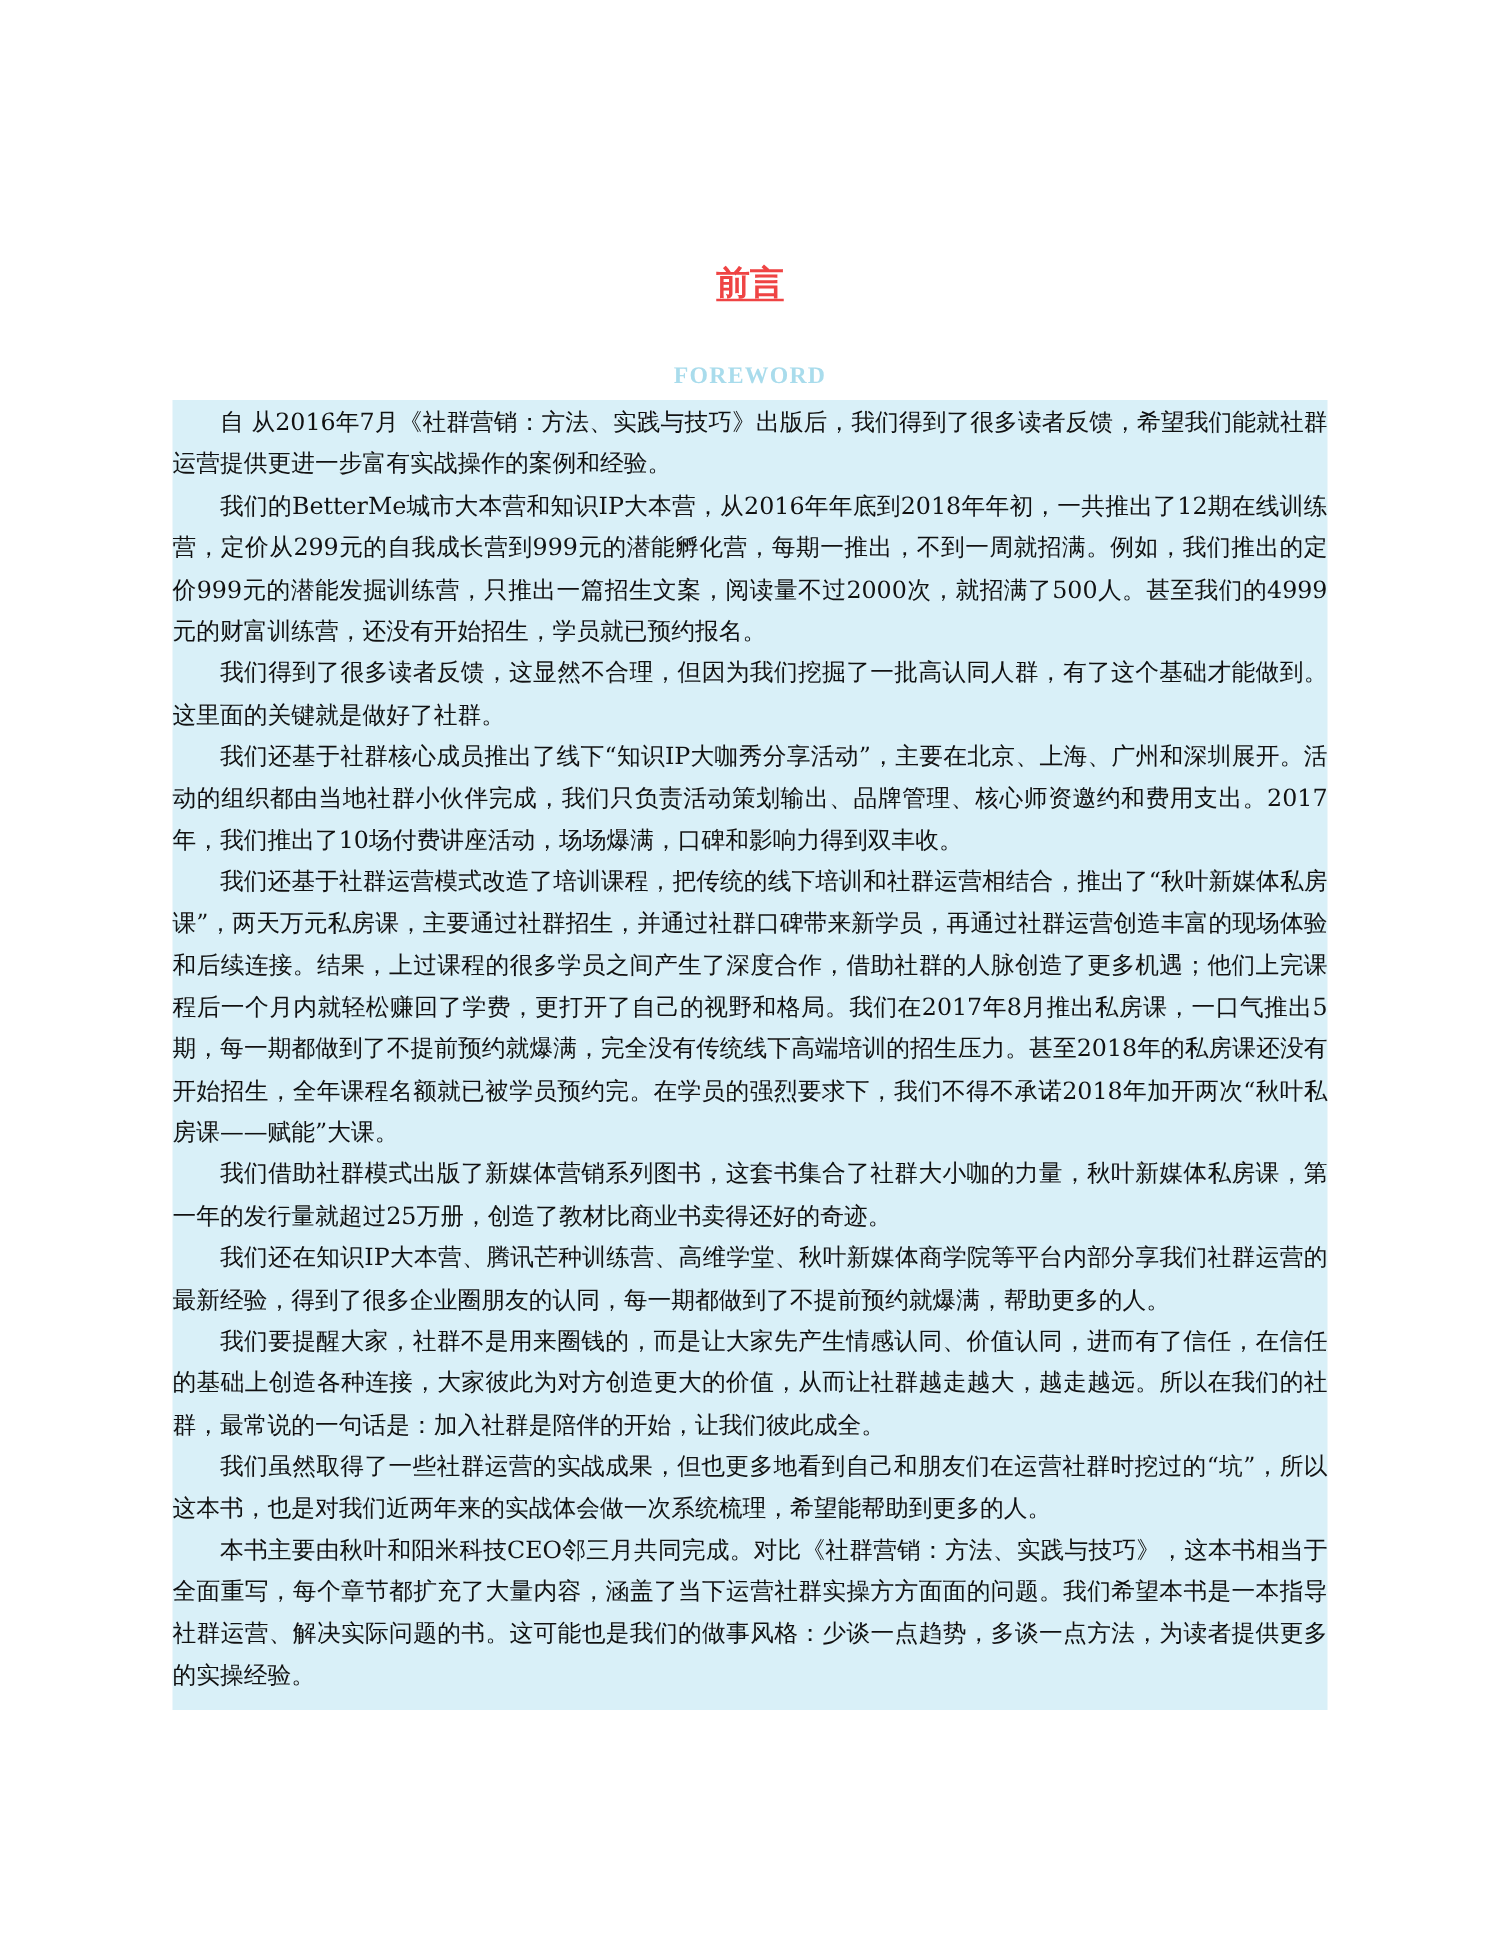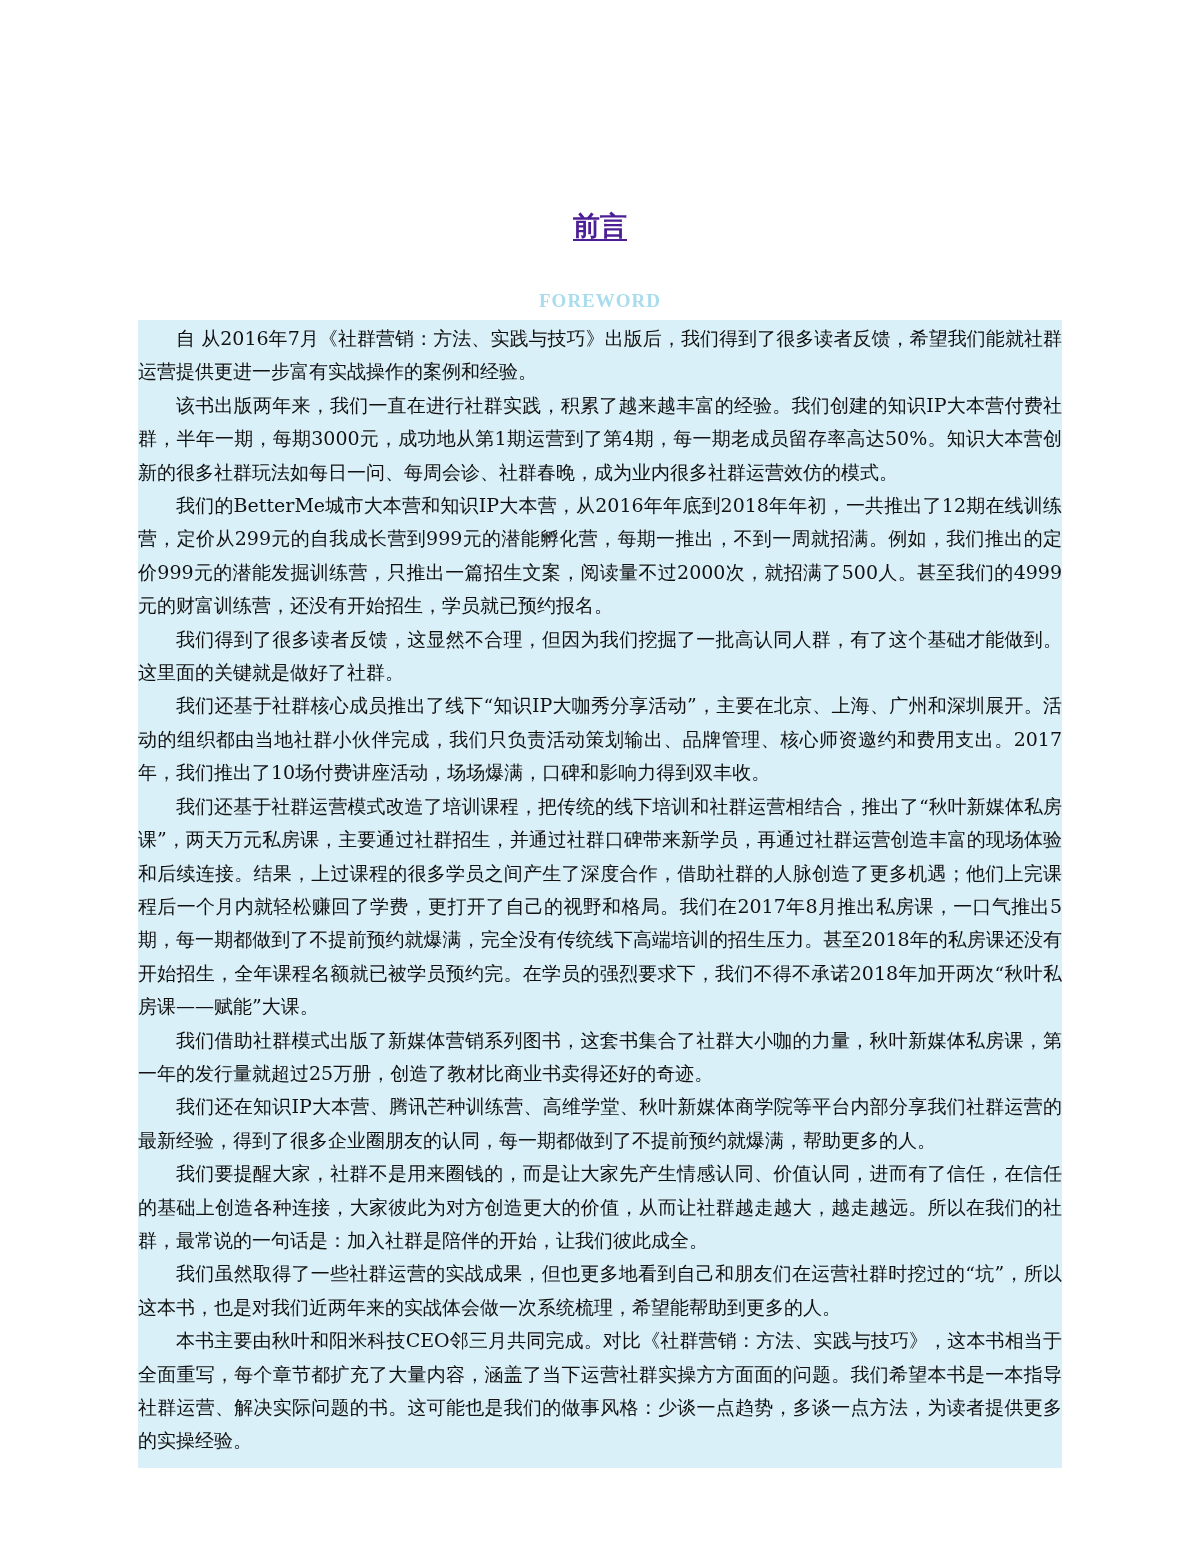--- a/index.html
+++ b/index.html
@@ -17,21 +17,21 @@
     font-family: "DejaVu Serif", "Liberation Serif", serif;
   }
   .chapter-title {
     margin: 0;
     padding-top: 208px;
     text-align: center;
     font-size: 27px;
     font-weight: bold;
   }
   .chapter-title a {
-    color: #4c1d95;
+    color: #ef4444;
     text-decoration: underline;
     text-underline-offset: 4px;
     cursor: pointer;
   }
   .foreword-label {
     margin-top: 46px;
     text-align: center;
     font-size: 19px;
     font-weight: bold;
     letter-spacing: 1px;
@@ -62,21 +62,20 @@
 <body>
 
 <div class="page">
 
   <h1 class="chapter-title"><a>前言</a></h1>
 
   <div class="foreword-label">FOREWORD</div>
 
   <div class="content">
     <p>自 从2016年7月《社群营销：方法、实践与技巧》出版后，我们得到了很多读者反馈，希望我们能就社群运营提供更进一步富有实战操作的案例和经验。</p>
-    <p>该书出版两年来，我们一直在进行社群实践，积累了越来越丰富的经验。我们创建的知识IP大本营付费社群，半年一期，每期3000元，成功地从第1期运营到了第4期，每一期老成员留存率高达50%。知识大本营创新的很多社群玩法如每日一问、每周会诊、社群春晚，成为业内很多社群运营效仿的模式。</p>
     <p>我们的BetterMe城市大本营和知识IP大本营，从2016年年底到2018年年初，一共推出了12期在线训练营，定价从299元的自我成长营到999元的潜能孵化营，每期一推出，不到一周就招满。例如，我们推出的定价999元的潜能发掘训练营，只推出一篇招生文案，阅读量不过2000次，就招满了500人。甚至我们的4999元的财富训练营，还没有开始招生，学员就已预约报名。</p>
     <p>我们得到了很多读者反馈，这显然不合理，但因为我们挖掘了一批高认同人群，有了这个基础才能做到。这里面的关键就是做好了社群。</p>
     <p>我们还基于社群核心成员推出了线下“知识IP大咖秀分享活动”，主要在北京、上海、广州和深圳展开。活动的组织都由当地社群小伙伴完成，我们只负责活动策划输出、品牌管理、核心师资邀约和费用支出。2017年，我们推出了10场付费讲座活动，场场爆满，口碑和影响力得到双丰收。</p>
     <p>我们还基于社群运营模式改造了培训课程，把传统的线下培训和社群运营相结合，推出了“秋叶新媒体私房课”，两天万元私房课，主要通过社群招生，并通过社群口碑带来新学员，再通过社群运营创造丰富的现场体验和后续连接。结果，上过课程的很多学员之间产生了深度合作，借助社群的人脉创造了更多机遇；他们上完课程后一个月内就轻松赚回了学费，更打开了自己的视野和格局。我们在2017年8月推出私房课，一口气推出5期，每一期都做到了不提前预约就爆满，完全没有传统线下高端培训的招生压力。甚至2018年的私房课还没有开始招生，全年课程名额就已被学员预约完。在学员的强烈要求下，我们不得不承诺2018年加开两次“秋叶私房课——赋能”大课。</p>
     <p>我们借助社群模式出版了新媒体营销系列图书，这套书集合了社群大小咖的力量，秋叶新媒体私房课，第一年的发行量就超过25万册，创造了教材比商业书卖得还好的奇迹。</p>
     <p>我们还在知识IP大本营、腾讯芒种训练营、高维学堂、秋叶新媒体商学院等平台内部分享我们社群运营的最新经验，得到了很多企业圈朋友的认同，每一期都做到了不提前预约就爆满，帮助更多的人。</p>
     <p>我们要提醒大家，社群不是用来圈钱的，而是让大家先产生情感认同、价值认同，进而有了信任，在信任的基础上创造各种连接，大家彼此为对方创造更大的价值，从而让社群越走越大，越走越远。所以在我们的社群，最常说的一句话是：加入社群是陪伴的开始，让我们彼此成全。</p>
     <p>我们虽然取得了一些社群运营的实战成果，但也更多地看到自己和朋友们在运营社群时挖过的“坑”，所以这本书，也是对我们近两年来的实战体会做一次系统梳理，希望能帮助到更多的人。</p>
     <p>本书主要由秋叶和阳米科技CEO邻三月共同完成。对比《社群营销：方法、实践与技巧》，这本书相当于全面重写，每个章节都扩充了大量内容，涵盖了当下运营社群实操方方面面的问题。我们希望本书是一本指导社群运营、解决实际问题的书。这可能也是我们的做事风格：少谈一点趋势，多谈一点方法，为读者提供更多的实操经验。</p>
   </div>

